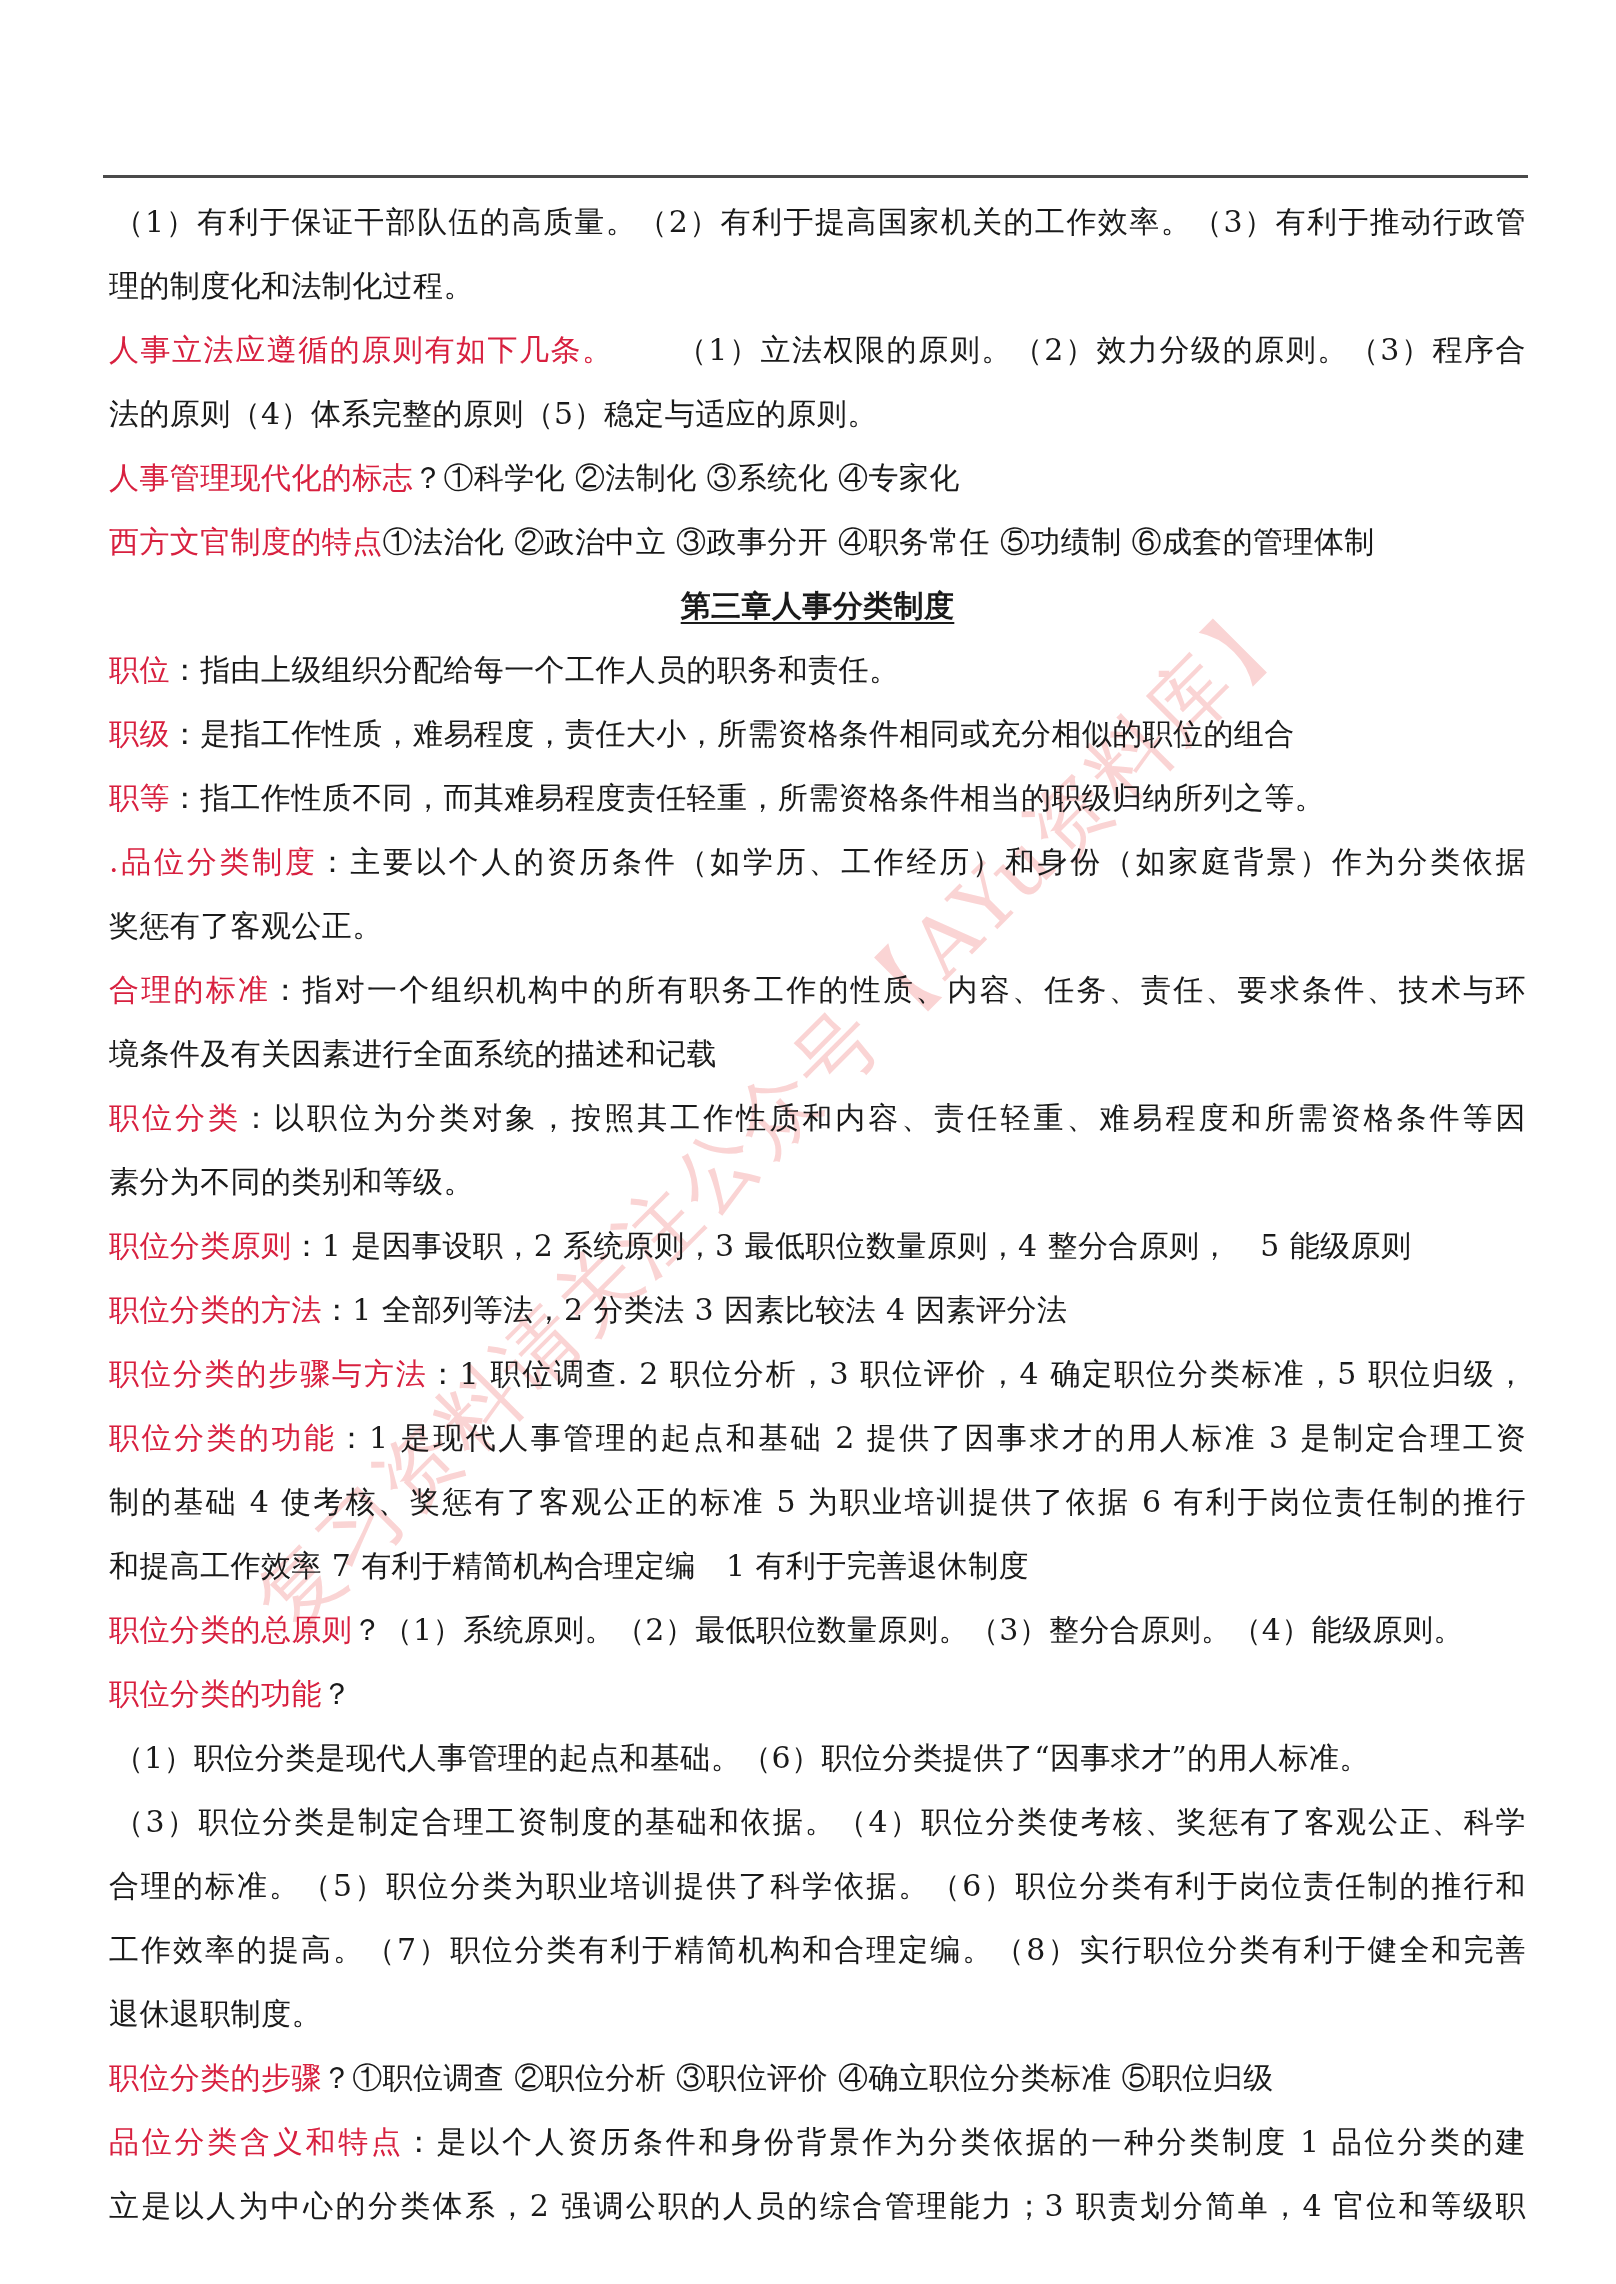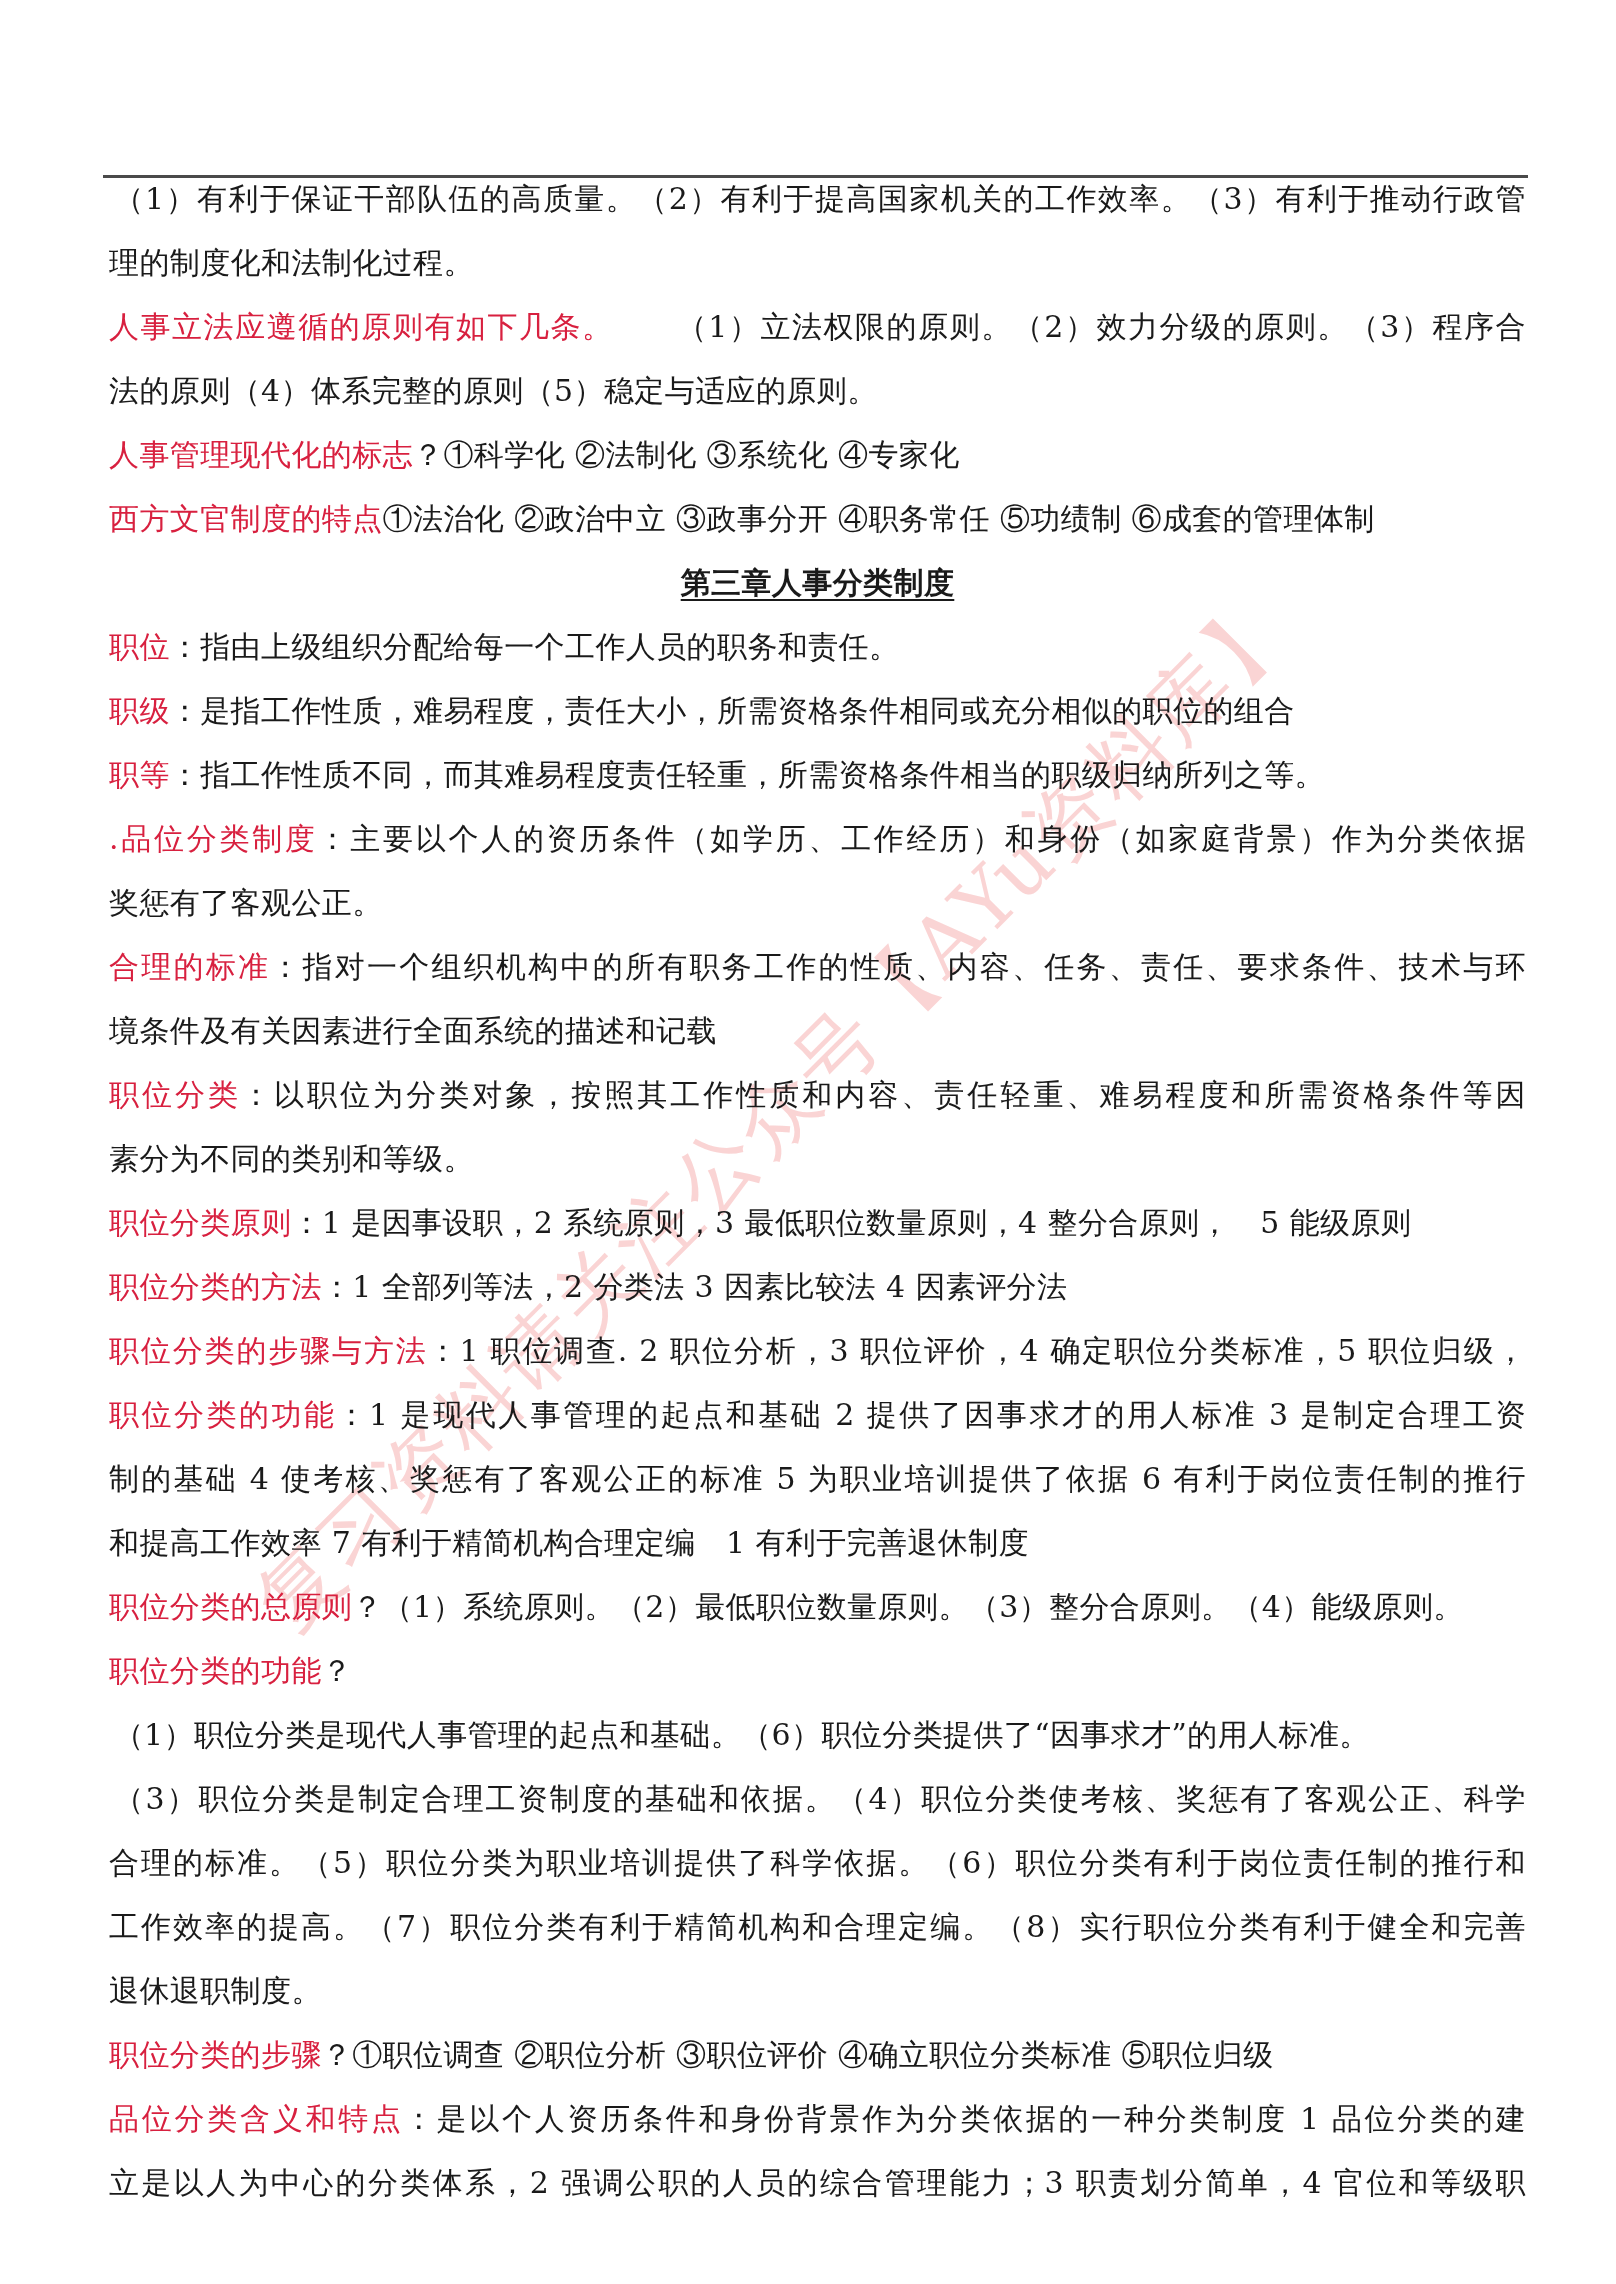--- a/index.html
+++ b/index.html
@@ -1,19 +1,19 @@
 <!DOCTYPE html>
 <html style="font-size:12.4px"><head>
 <meta charset="utf-8">
 <style>
   html, body { margin: 0; padding: 0; background: #ffffff; }
   body { width: 1616px; height: 2284px; position: relative; overflow: hidden;
          font-family: "DejaVu Serif", "Liberation Serif", serif; color: #1a1a1a; }
   .rule { position: absolute; left: 103px; top: 175px; width: 1425px; height: 3.1px; background: #4a4a4a; }
-  .content { position: absolute; left: 109px; top: 167px; width: 1417px; }
+  .content { position: absolute; left: 109px; top: 190px; width: 1417px; }
   .line { height: 64px; line-height: 64px; font-size: 30px; white-space: nowrap; overflow: visible; letter-spacing: 0.4px; }
   .line.just { text-align: justify; text-align-last: justify; white-space: normal; overflow: hidden; }
   .line.center { text-align: center; }
   .line.indent { padding-left: 4.7px; }
   .red { color: #d8203f; text-align: center; }
   .title { text-decoration: underline; text-underline-offset: 6.2px; text-decoration-thickness: 2.3px; color: #1a1a1a; font-weight: bold; }
   .watermark { position: absolute; left: 776px; top: 1113px; transform: translate(-50%, -50%) rotate(-45deg);
                font-size: 81px; color: rgba(240, 120, 120, 0.32); white-space: nowrap; pointer-events: none;
                font-family: "DejaVu Serif", serif; letter-spacing: 3.1px; }
 </style>

